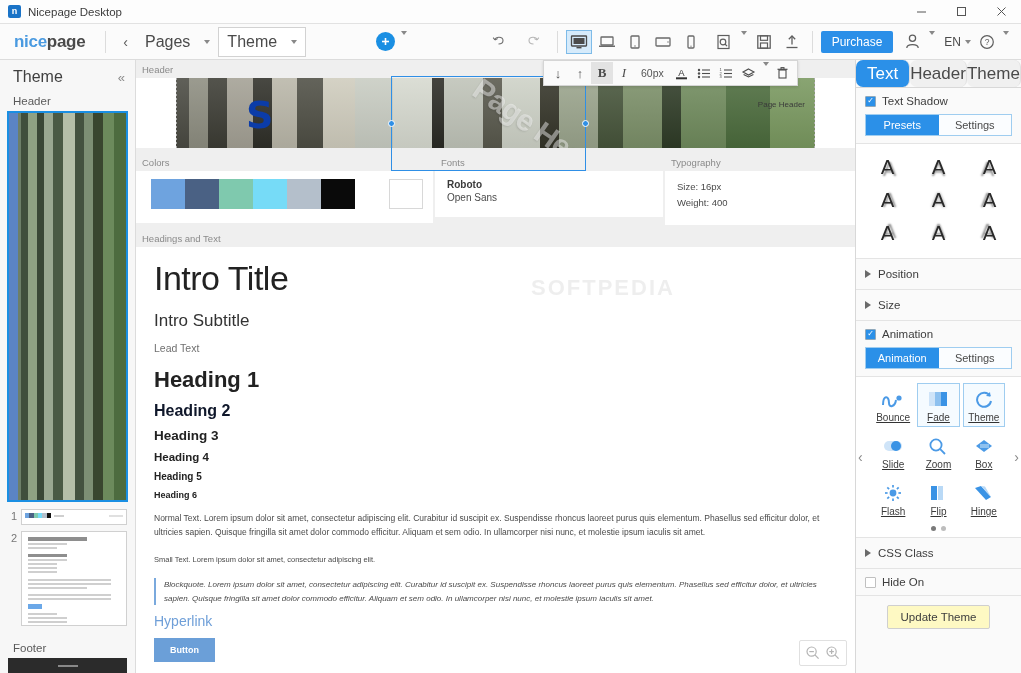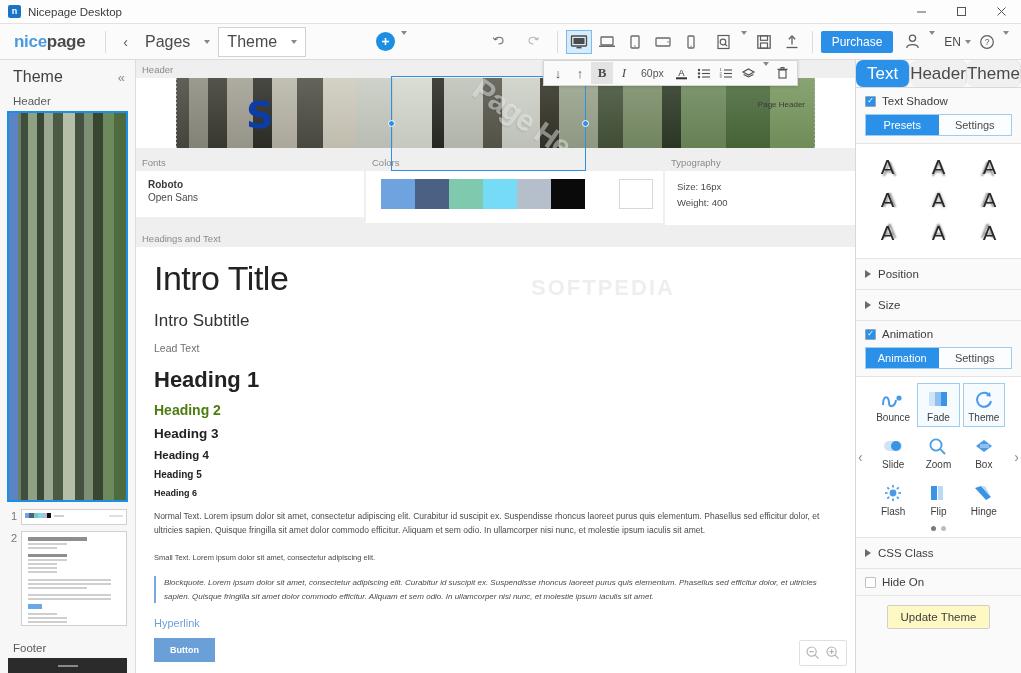--- a/index.html
+++ b/index.html
@@ -168,32 +168,32 @@
   .watermark {
     position:absolute; left:395px; top:215px; font-size:22px; font-weight:bold;
     color:rgba(120,120,120,0.13); letter-spacing:2px; pointer-events:none; z-index:3;
   }
 
   .content { background:#fff; padding:10px 18px 12px 18px; position:relative; }
   .h-intro { font-size:34px; font-weight:300; color:#222; letter-spacing:-0.5px; line-height:1.25;}
   .h-sub { font-size:17px; font-weight:400; color:#333; margin-top:11px; }
   .lead { font-size:10.5px; color:#707070; margin-top:11px; }
   .h1 { font-size:22px; font-weight:bold; color:#222; margin-top:13px; }
-  .h2 { font-size:14px; font-weight:bold; color:#4d7c0f; margin-top:9px; }
+  .h2 { font-size:16px; font-weight:bold; color:#0f172a; margin-top:9px; }
   .h3 { font-size:13.5px; font-weight:bold; color:#222; margin-top:8px; }
   .h4 { font-size:11.5px; font-weight:bold; color:#222; margin-top:8px; }
   .h5 { font-size:10px; font-weight:bold; color:#222; margin-top:8px; }
   .h6 { font-size:9px; font-weight:bold; color:#222; margin-top:8px; }
   .para { font-size:8.5px; color:#4a4a4a; line-height:1.65; margin-top:11px; max-width:690px; }
   .para.small { font-size:7.5px; margin-top:15px; }
   .bq {
     border-left:2px solid #7aa9dd; padding-left:8px; margin-top:12px; max-width:670px;
     font-size:8px; font-style:italic; color:#4a4a4a; line-height:1.7;
   }
-  .hyper { font-size:11px; color:#6f9fd8; margin-top:14px; }
+  .hyper { font-size:14px; color:#6f9fd8; margin-top:8px; }
   .btn-demo {
     margin-top:9px; display:inline-block; background:#6b9fd8; color:#fff;
     font-size:9px; font-weight:bold; padding:7px 16px;
   }
   .zoomctl {
     position:absolute; right:8px; bottom:7px; background:#fff; border:1px solid #e0e0e0;
     display:flex; gap:0; padding:2px 3px; border-radius:2px; z-index:10;
   }
   .zoomctl span { width:20px;height:20px;display:flex;align-items:center;justify-content:center;color:#b4b4b4; }
 
@@ -235,21 +235,21 @@
   .sa.d4{text-shadow:2px 0 2px rgba(0,0,0,.45)}
   .sa.d5{text-shadow:0 0 3px rgba(0,0,0,.5)}
   .sa.d6{text-shadow:-2px 0 2px rgba(0,0,0,.45)}
   .sa.d7{text-shadow:2px -2px 2px rgba(0,0,0,.45)}
   .sa.d8{text-shadow:0 -2px 2px rgba(0,0,0,.45)}
   .sa.d9{text-shadow:-2px -2px 2px rgba(0,0,0,.45)}
   .acc-row { display:flex; align-items:center; gap:7px; padding:9px 9px; border-bottom:1px solid #e4e4e4; }
   .tri { width:0;height:0;border-top:4px solid transparent;border-bottom:4px solid transparent;border-left:6px solid #6a6a6a; }
   .acc-lbl { font-size:11.5px; color:#3d3d3d; }
   .anim-area { background:#fff; padding:6px 2px 4px 2px; position:relative; border-bottom:1px solid #e4e4e4; }
-  .anim-grid { display:grid; grid-template-columns:repeat(3,1fr); gap:3px; padding:0 14px; }
+  .anim-grid { display:grid; grid-template-columns:repeat(3,1fr); gap:3px; padding:0 14px;text-decoration:underline; }
   .anim-cell {
     display:flex; flex-direction:column; align-items:center; justify-content:center;
     padding:4px 0 3px 0; border:1px solid transparent; gap:2px;
   }
   .anim-cell.on { border-color:#9fcdf0; background:#f5fbff; }
   .anim-ico { height:22px; display:flex; align-items:center; justify-content:center; }
   .anim-lbl { font-size:10px; color:#3d3d3d; }
   .arrow-l, .arrow-r {
     position:absolute; top:50%; transform:translateY(-50%); color:#8a8a8a; font-size:14px;
   }
@@ -534,41 +534,41 @@
             <div class="tick" style="right:0"></div>
           </div>
         </div>
         <div class="sel-box">
           <div class="sel-dot l"></div>
           <div class="sel-dot r"></div>
         </div>
       </div>
 
       <div style="display:flex;gap:2px;margin-top:4px">
-        <div style="flex:0 0 228px">
-          <div class="cf-head">Fonts</div>
-          <div class="sec-white">
-            <div class="font-box">
-              <div class="font-b">Roboto</div>
-              <div class="font-r">Open Sans</div>
-            </div>
-          </div>
-        </div>
         <div style="flex:0 0 233px">
           <div class="cf-head">Colors</div>
           <div class="sec-white">
             <div class="swatches">
               <div class="sw" style="background:#6ea3df"></div>
               <div class="sw" style="background:#4a6184"></div>
               <div class="sw" style="background:#7fc9ae"></div>
               <div class="sw" style="background:#76dbf7"></div>
               <div class="sw" style="background:#b4bfcb"></div>
               <div class="sw" style="background:#0a0a0a"></div>
               <div class="sw" style="background:#fff"></div>
               <div class="sw bordered" style="background:#fff"></div>
+            </div>
+          </div>
+        </div>
+        <div style="flex:0 0 228px">
+          <div class="cf-head">Fonts</div>
+          <div class="sec-white">
+            <div class="font-box">
+              <div class="font-b">Roboto</div>
+              <div class="font-r">Open Sans</div>
             </div>
           </div>
         </div>
         <div style="flex:1">
           <div class="cf-head">Typography</div>
           <div class="sec-white">
             <div class="typo-box">
               <div>Size: 16px</div>
               <div>Weight: 400</div>
             </div>

